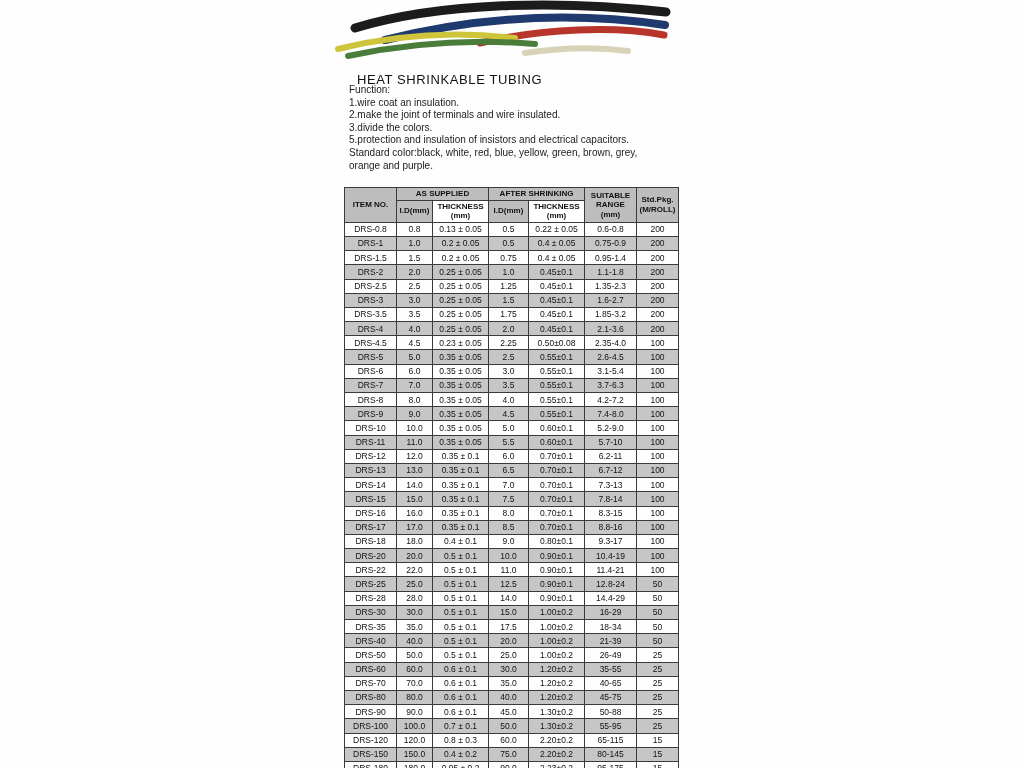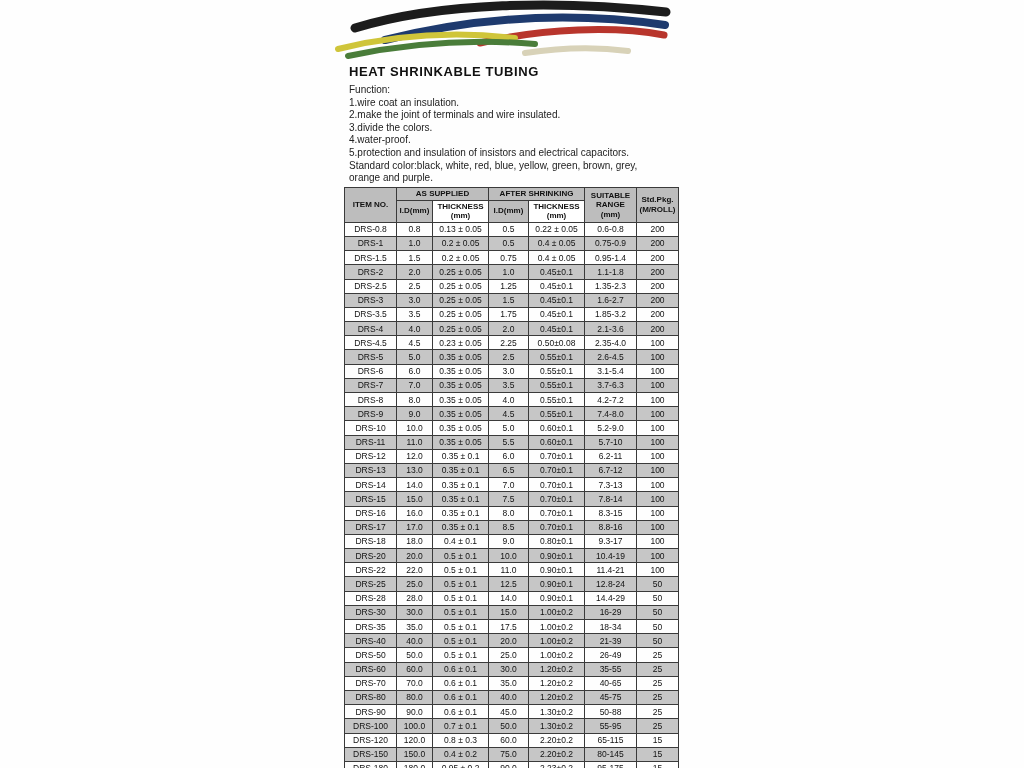--- a/index.html
+++ b/index.html
@@ -3,22 +3,22 @@
 <meta charset="utf-8">
 <style>
   html,body{margin:0;padding:0;}
   body{
     width:1024px;height:768px;overflow:hidden;background:#ffffff;
     font-family:"Liberation Sans", sans-serif;color:#1a1a1a;position:relative;
   }
   .doc{position:absolute;inset:0;background:#fefefe;}
   .photo{position:absolute;left:330px;top:0px;width:344px;height:62px;}
   .title{
-    position:absolute;left:349px;top:64px;margin:0;
-    font-size:13px;font-weight:bold;letter-spacing:.6px;color:#111;
+    position:absolute;left:349px;top:64px;margin:8px;
+    font-size:13px;font-weight:normal;letter-spacing:.6px;color:#111;
   }
   .fn{position:absolute;left:349px;top:84px;font-size:10px;line-height:12.6px;color:#222;}
   .spec{
     position:absolute;left:344px;top:187px;width:334px;
     border-collapse:collapse;table-layout:fixed;
     font-size:8.5px;line-height:1.2;color:#111;
     border:1.5px solid #222;
   }
   .spec th,.spec td{border:1px solid #3a3a3a;padding:1.5px 2px;text-align:center;vertical-align:middle;}
   .spec thead th{background:#bdbdbd;font-size:8px;font-weight:bold;padding:1px 1px;}
@@ -41,21 +41,20 @@
     <path d="M195,53 C235,47 268,47 298,51" fill="none" stroke-width="6" stroke-linecap="round" stroke="#d8d2b8"></path>
   </svg>
 
   <h1 class="title">HEAT SHRINKABLE TUBING</h1>
 
   <div class="fn">
     <div>Function:</div>
     <div>1.wire coat an insulation.</div>
     <div>2.make the joint of terminals and wire insulated.</div>
     <div>3.divide the colors.</div>
-    <div>4.water-proof.</div>
     <div>5.protection and insulation of insistors and electrical capacitors.</div>
     <div>Standard color:black, white, red, blue, yellow, green, brown, grey,</div>
     <div>orange and  purple.</div>
   </div>
 
   <table class="spec">
     <colgroup>
       <col style="width:52px">
         <col style="width:36px">
         <col style="width:56px">

